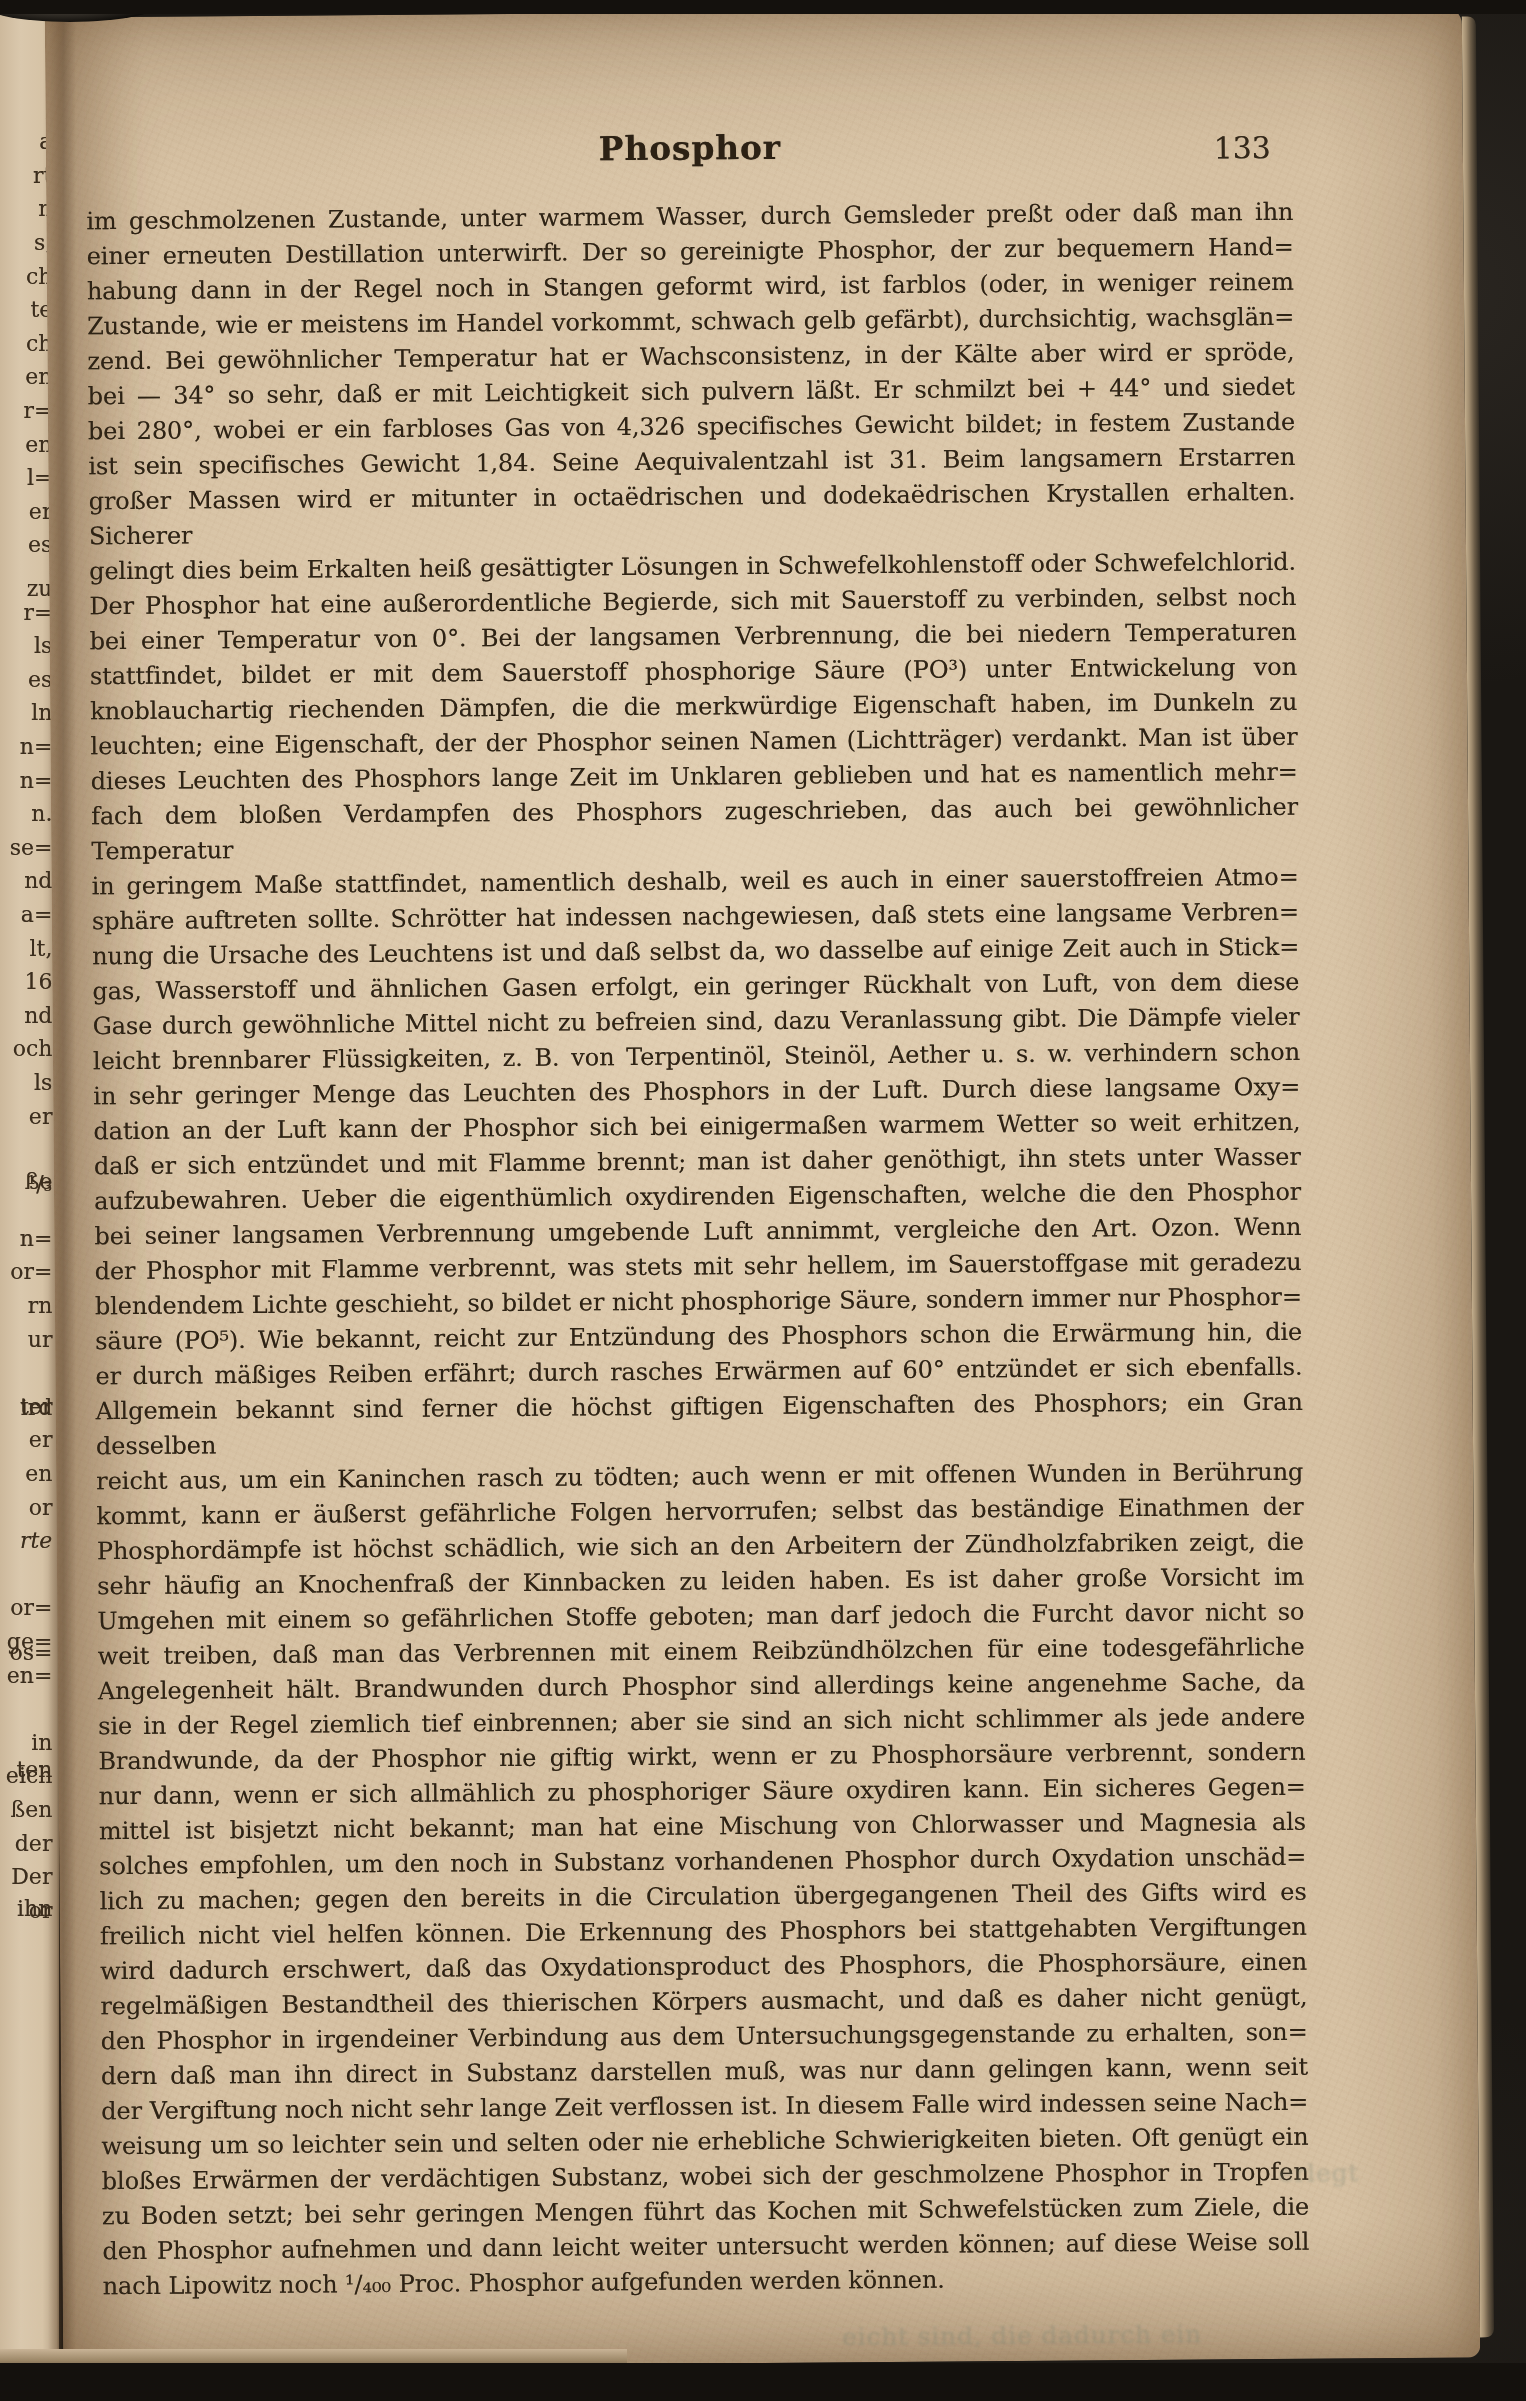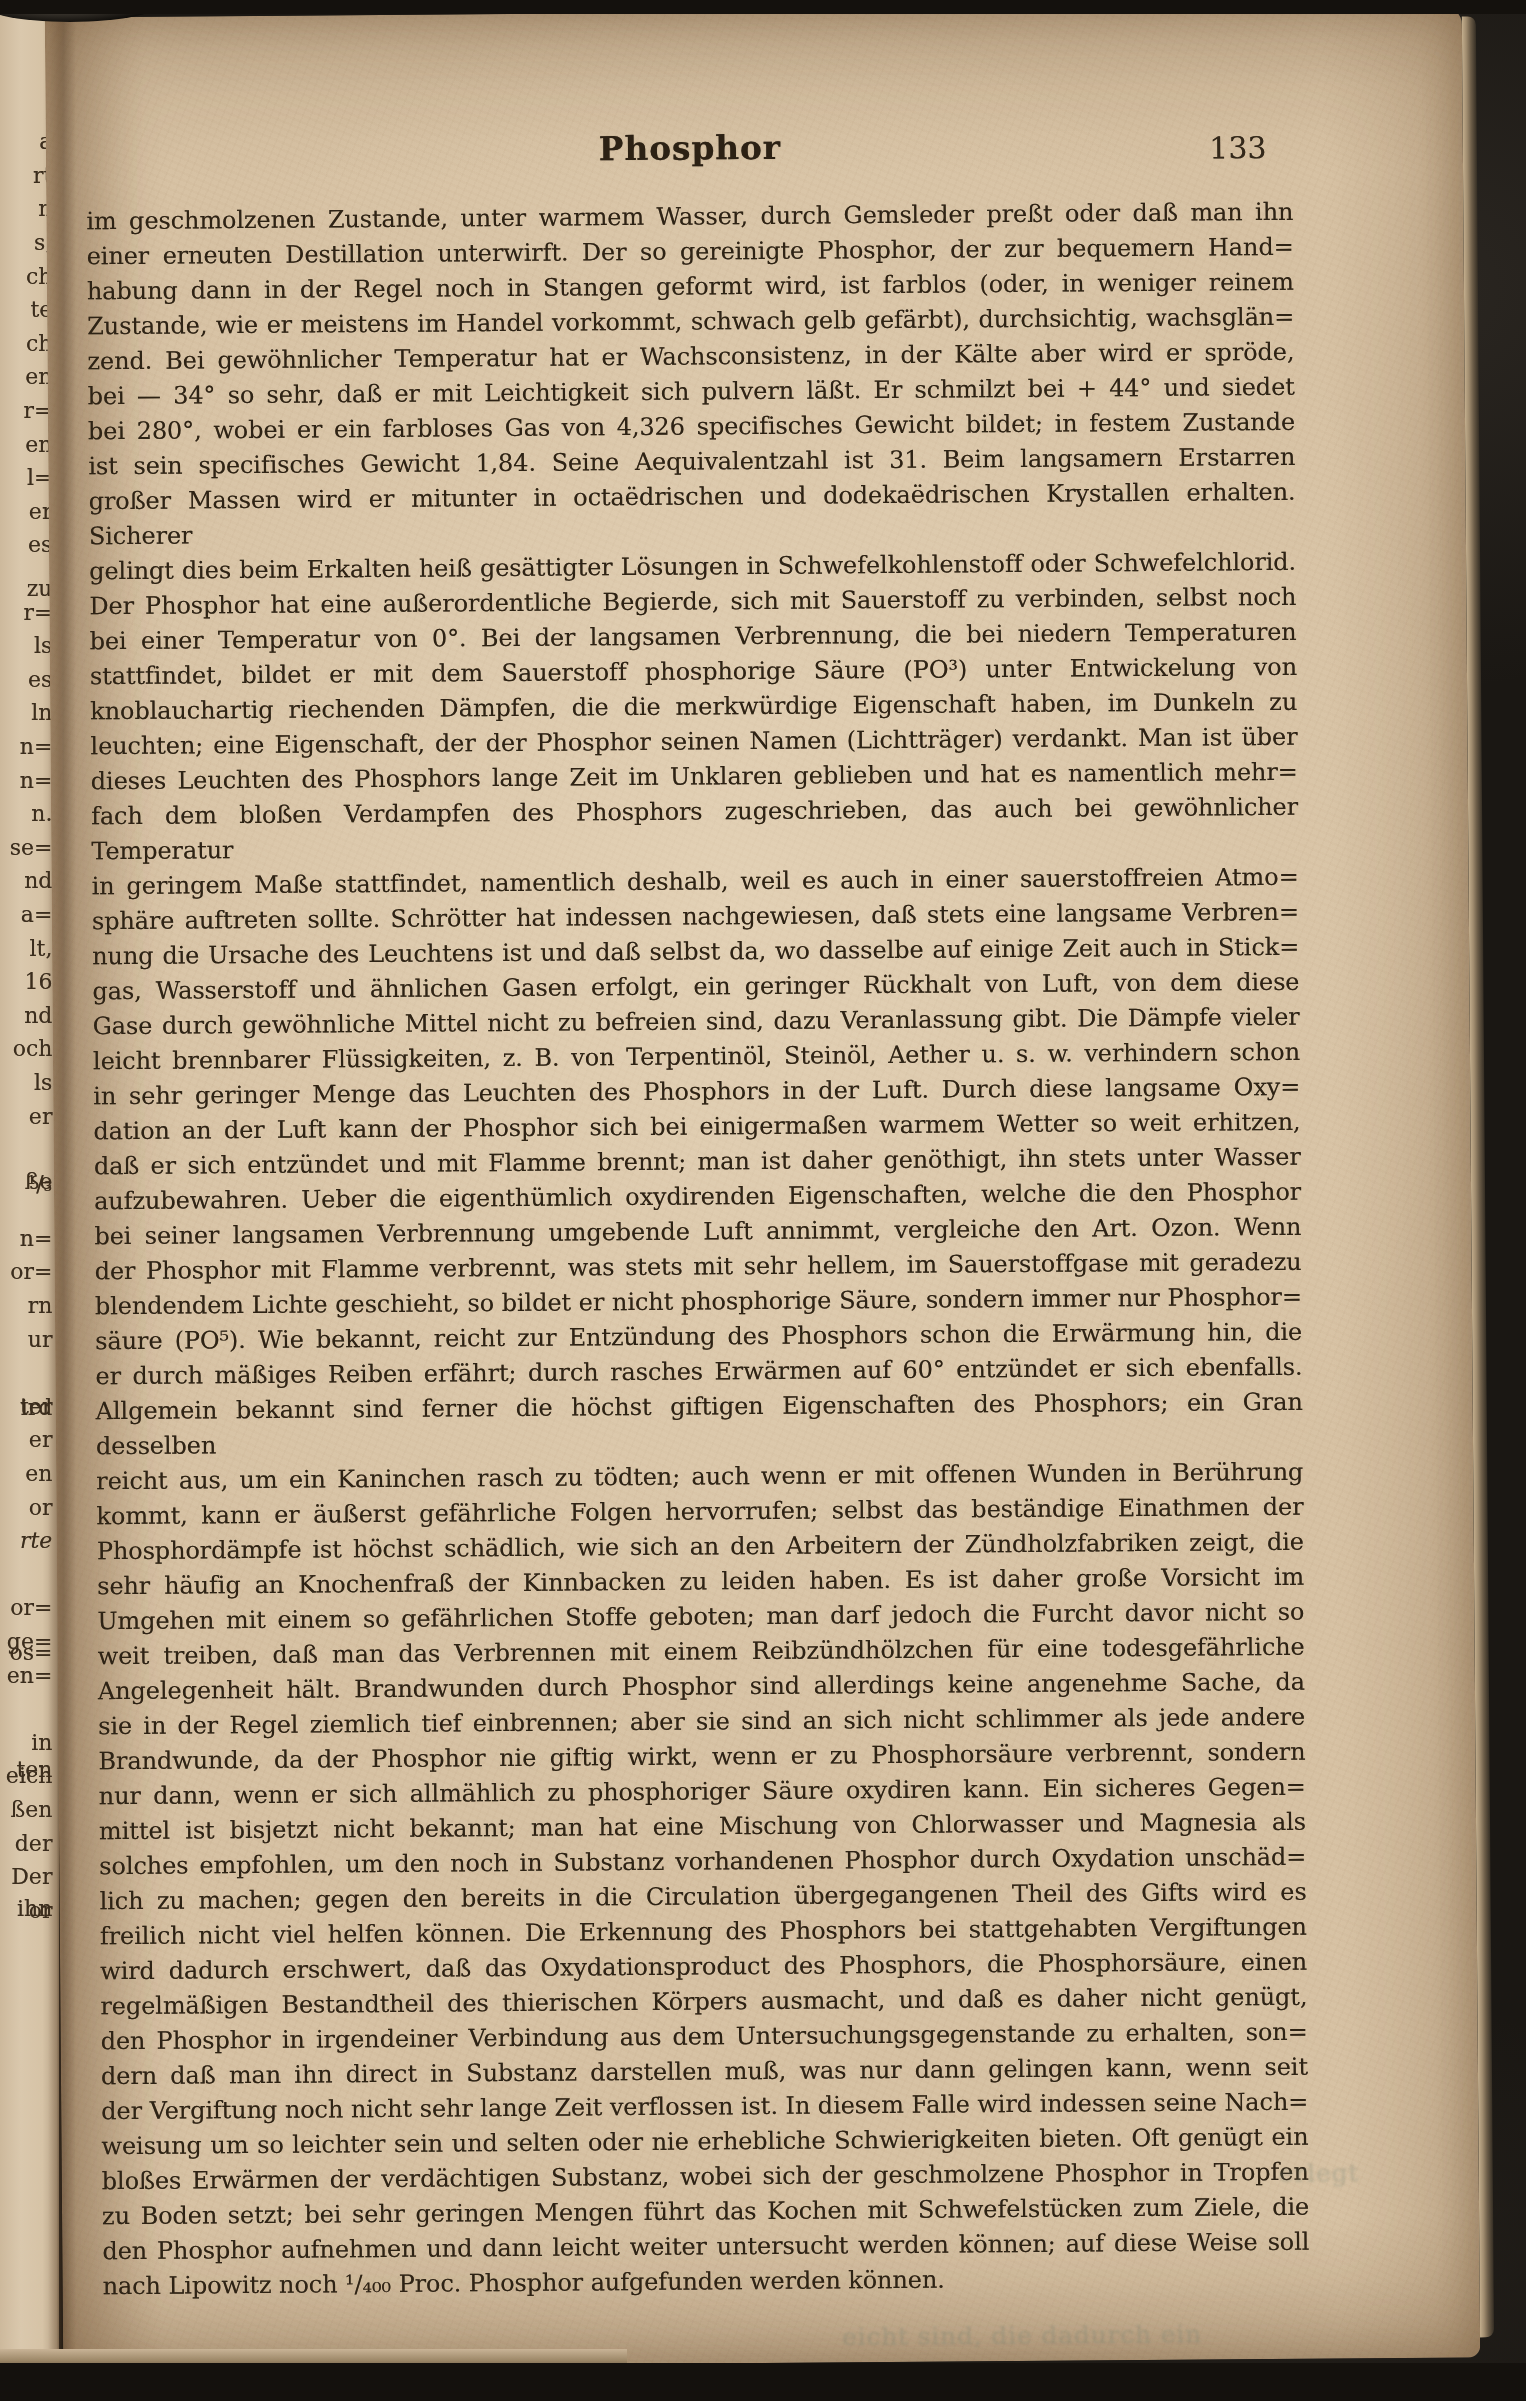--- a/index.html
+++ b/index.html
@@ -70,21 +70,21 @@
     background:linear-gradient(90deg,#c3ae8d 0%,#a08c6f 30%,#6d5e49 60%,#352e24 100%);
     border-radius:0 8.3px 8.3px 0;
   }
 
   .page-header{position:absolute;left:16.5px;top:116px;width:1255px;text-align:center;}
   .page-title{
     font-size:33px;font-weight:bold;color:#2c2114;letter-spacing:0.8px;
     text-shadow:0 0 0.7px rgba(44,33,20,.6);
   }
   .page-number{
-    position:absolute;left:1159px;top:122px;width:66px;text-align:center;
+    position:absolute;left:1159px;top:122px;width:66px;text-align:right;
     font-size:30px;color:#33281a;text-shadow:0 0 0.6px rgba(44,33,20,.5);
   }
 
   .body-text{position:absolute;left:40px;top:187px;width:1207px;}
   .bodyline{
     font-size:24px;line-height:35px;color:#2e2315;
     text-align:justify;text-align-last:justify;
     letter-spacing:-0.1px;white-space:normal;
     text-shadow:0 0 0.6px rgba(46,32,17,.5);
   }

